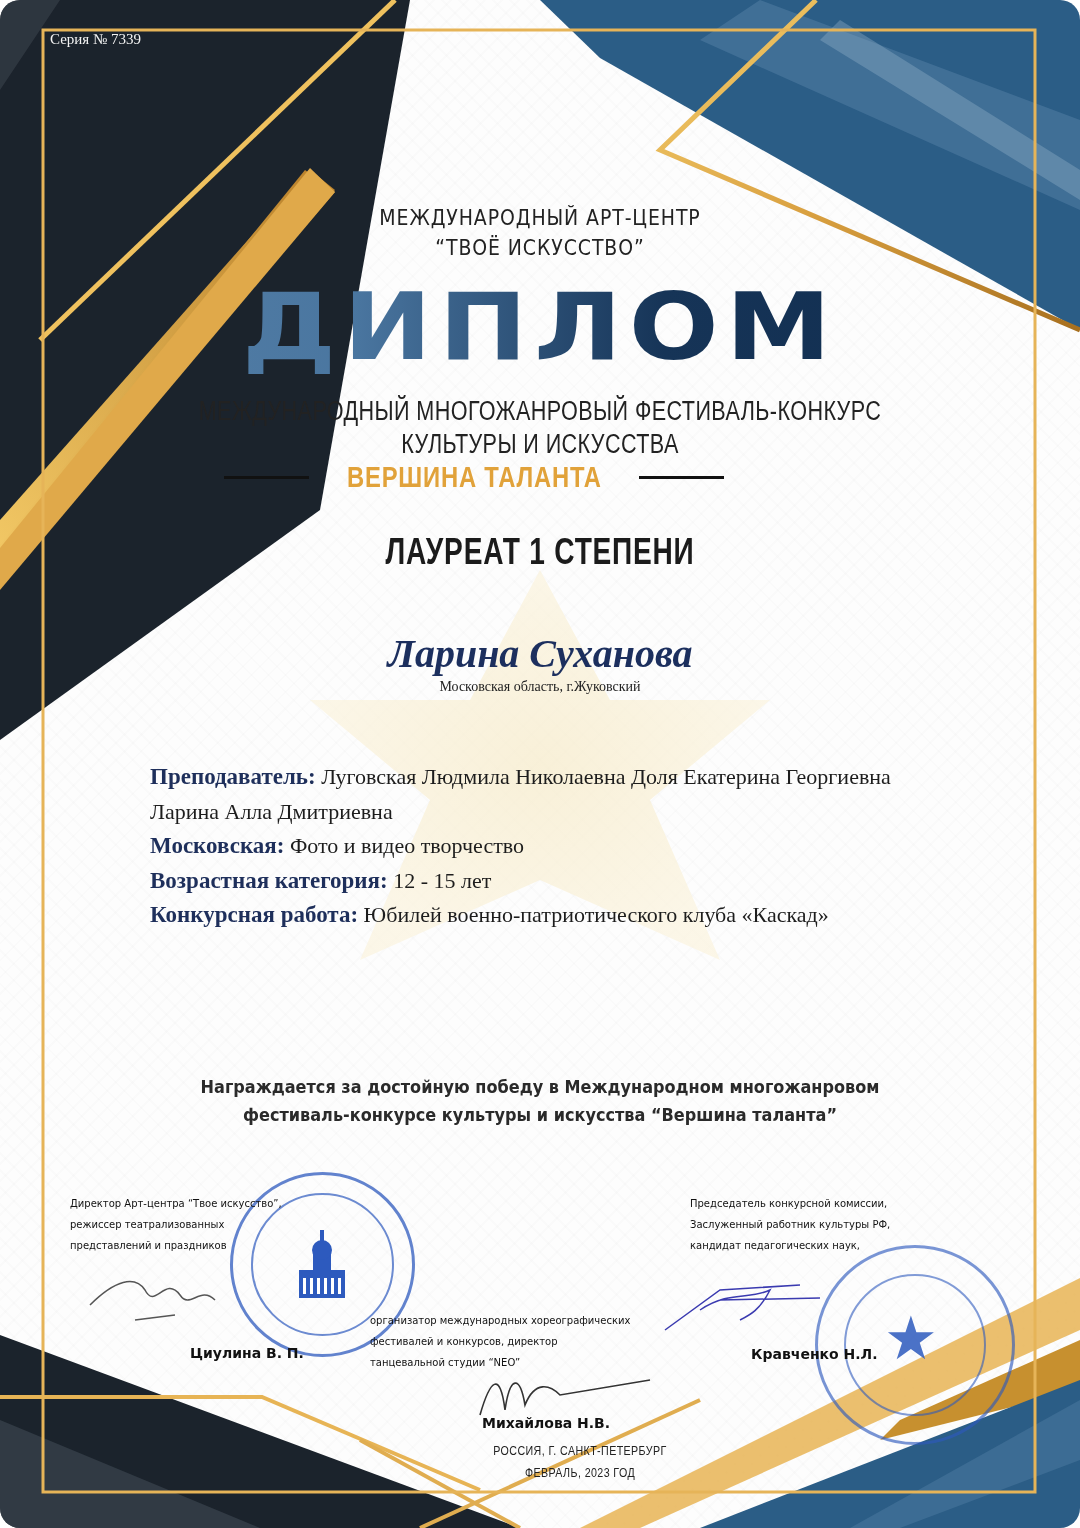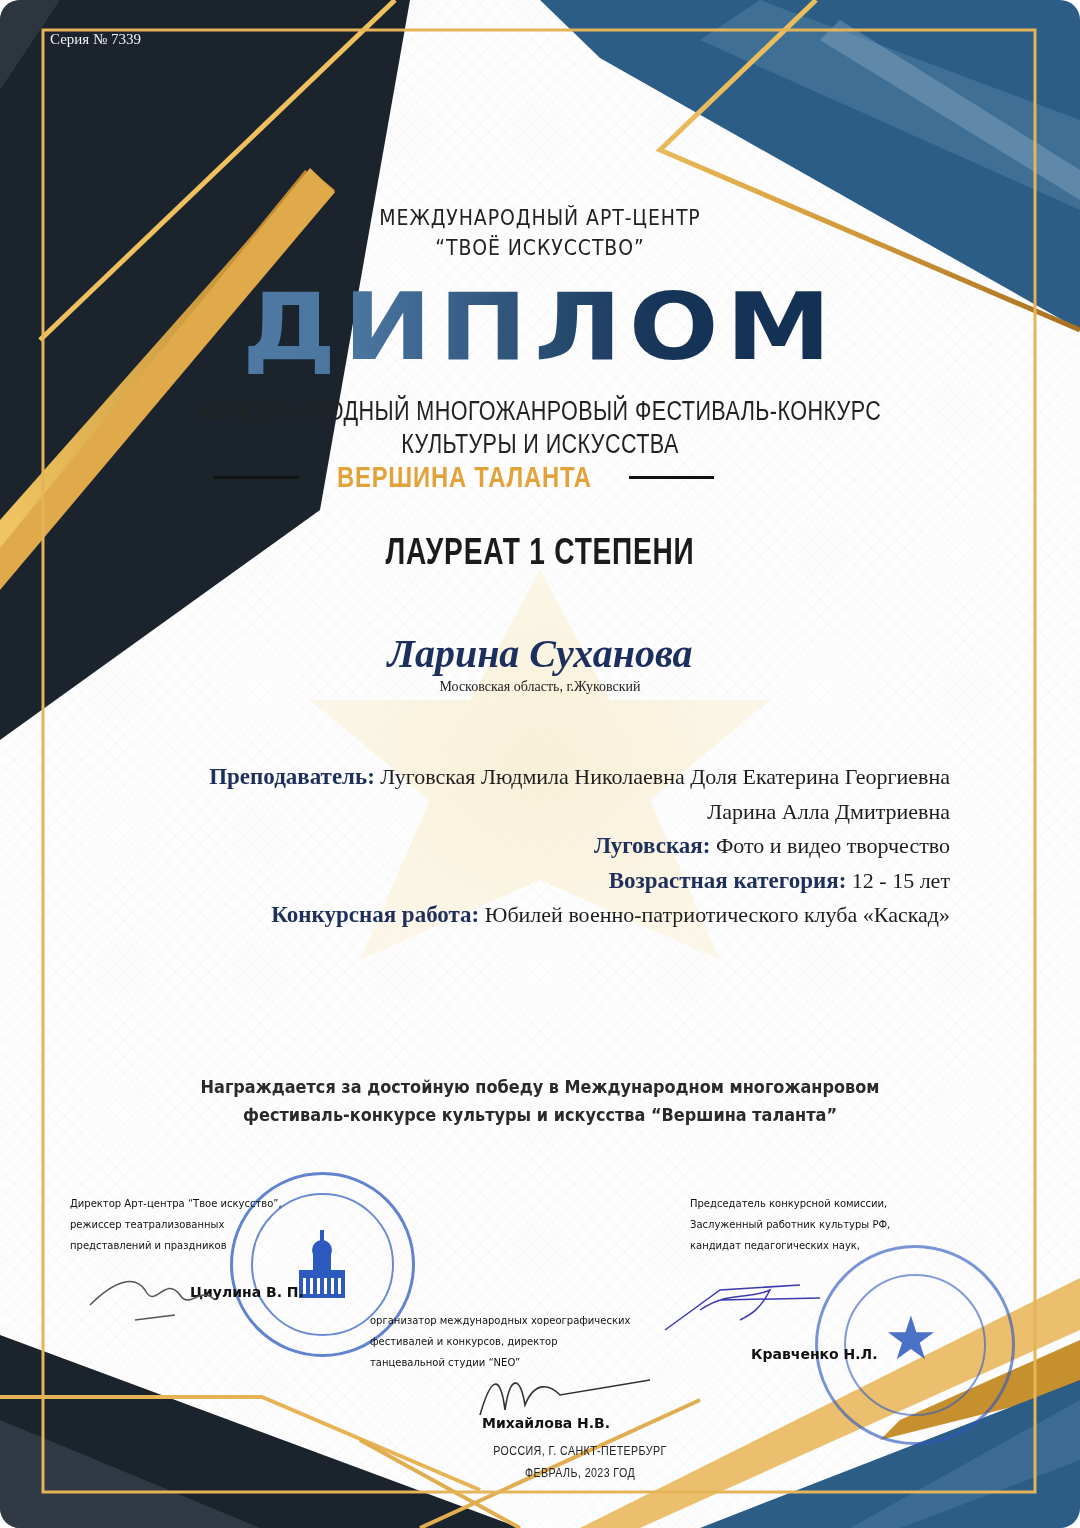--- a/index.html
+++ b/index.html
@@ -28,36 +28,36 @@
     top: 278px; font-family: "DejaVu Sans", sans-serif; font-weight: bold; font-size: 92px;
     letter-spacing: 6px; line-height: 100px;
     background: linear-gradient(90deg, #5a84aa 0%, #4a76a0 35%, #163457 60%, #0e2a4c 100%);
     -webkit-background-clip: text; background-clip: text; color: transparent;
     transform: scaleX(1.15);
   }
   .fest {
     top: 395px; font-family: "Liberation Sans", sans-serif; font-size: 27px; color: #222;
     line-height: 33px; transform: scaleX(0.8); letter-spacing: 0.5px;
   }
-  .fest-name-row { position: absolute; top: 461px; left: 0; width: 928px; display: flex; justify-content: center; align-items: center; }
+  .fest-name-row { position: absolute; top: 461px; left: 10px; width: 928px; display: flex; justify-content: center; align-items: center; }
   .fest-name-row .line { width: 85px; height: 3px; background: #111; }
   .fest-name {
     font-family: "Liberation Sans", sans-serif; font-weight: bold; font-size: 29px; color: #e1a23a;
     letter-spacing: 1px; margin: 0 10px; transform: scaleX(0.82); white-space: nowrap;
   }
   .award {
     top: 531px; font-family: "Liberation Sans", sans-serif; font-size: 36px; color: #1b1b1b;
     transform: scaleX(0.78); letter-spacing: 1px; font-weight: bold;
   }
   .recipient {
     top: 630px; font-family: "Liberation Serif", serif; font-style: italic; font-weight: bold;
     font-size: 40px; color: #1c2f5e;
   }
   .region { top: 679px; font-family: "Liberation Serif", serif; font-size: 14px; color: #222; }
-  .details { position: absolute; left: 150px; width: 800px; top: 760px; text-align: right; font-family: "Liberation Serif", serif; }
+  .details { position: absolute; left: 150px; width: 800px; top: 760px; text-align: left; font-family: "Liberation Serif", serif; }
   .details p { font-size: 22px; line-height: 34.5px; color: #1d1d1d; }
   .details .lbl { font-weight: bold; color: #1e2f5b; font-size: 23px; }
   .awarded {
     top: 1073px; font-family: "DejaVu Sans", sans-serif; font-weight: bold; font-size: 17.5px;
     line-height: 28px; color: #2a2a2a; transform: scaleX(0.92);
   }
   .sig { position: absolute; font-family: "DejaVu Sans", sans-serif; font-size: 10px; line-height: 21px; color: #111; }
   .sig-left { left: 70px; top: 1193px; width: 370px; }
   .sig-right { left: 690px; top: 1193px; width: 360px; }
   .sig-mid { left: 370px; top: 1310px; width: 400px; }
@@ -152,21 +152,21 @@
 
   <div class="center recipient">Ларина Суханова</div>
   <div class="center region">Московская область, г.Жуковский</div>
 
   <div class="details">
     <p>
       <span class="lbl">Преподаватель:</span>
       <span>Луговская Людмила Николаевна  Доля Екатерина Георгиевна  Ларина Алла Дмитриевна</span>
     </p>
     <p>
-      <span class="lbl">Луговская:</span>
+      <span class="lbl">Московская:</span>
       <span>Фото и видео творчество</span>
     </p>
     <p>
       <span class="lbl">Возрастная категория:</span>
       <span>12 - 15 лет</span>
     </p>
     <p>
       <span class="lbl">Конкурсная работа:</span>
       <span>Юбилей военно-патриотического клуба «Каскад»</span>
     </p>
@@ -199,21 +199,21 @@
   <div class="stamp" style="left:815px;top:1245px;width:200px;height:200px;opacity:0.85;">
     <div style="position:absolute;left:26px;top:26px;width:142px;height:142px;border-radius:50%;border:2px solid rgba(45,90,190,0.7);"></div>
     <div style="position:absolute;left:66px;top:60px;color:#2d5abe;font-size:60px;line-height:60px;">★</div>
   </div>
 
   <div class="sig sig-left">
     <div>Директор Арт-центра “Твое искусство”,</div>
     <div>режиссер театрализованных</div>
     <div>представлений и праздников</div>
   </div>
-  <div class="sig-name" style="left:190px;top:1284px;">Циулина В. П.</div>
+  <div class="sig-name" style="left:190px;top:1345px;">Циулина В. П.</div>
   <svg width="150" height="60" style="position:absolute;left:85px;top:1270px;">
     <path d="M5,35 C30,10 50,5 60,20 C70,40 80,5 95,25 C105,40 115,15 130,30 M50,50 L90,45" fill="none" stroke="#555" stroke-width="1.5"></path>
   </svg>
 
   <div class="sig sig-right">
     <div>Председатель конкурсной комиссии,</div>
     <div>Заслуженный работник культуры РФ,</div>
     <div>кандидат педагогических наук,</div>
   </div>
   <div class="sig-name" style="left:751px;top:1306px;margin-top:40px;">Кравченко Н.Л.</div>

